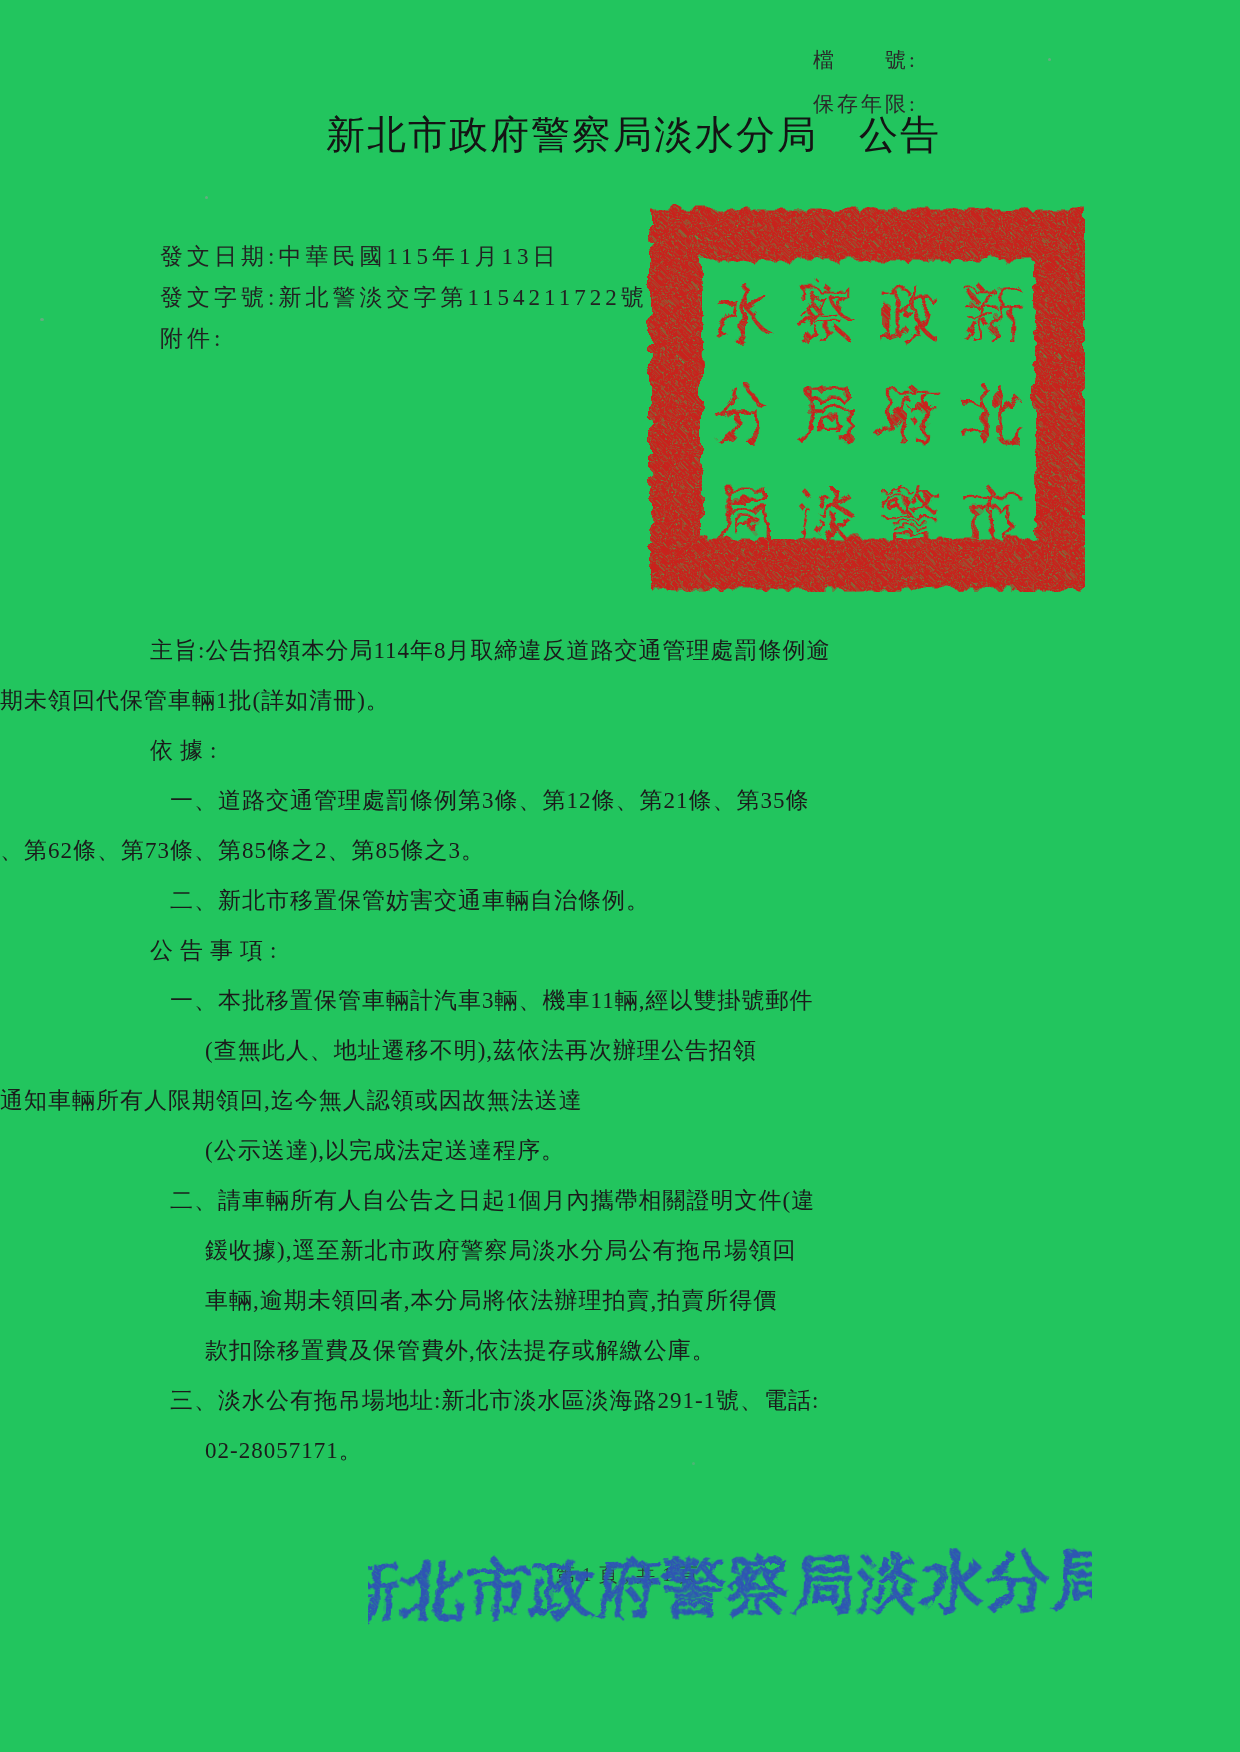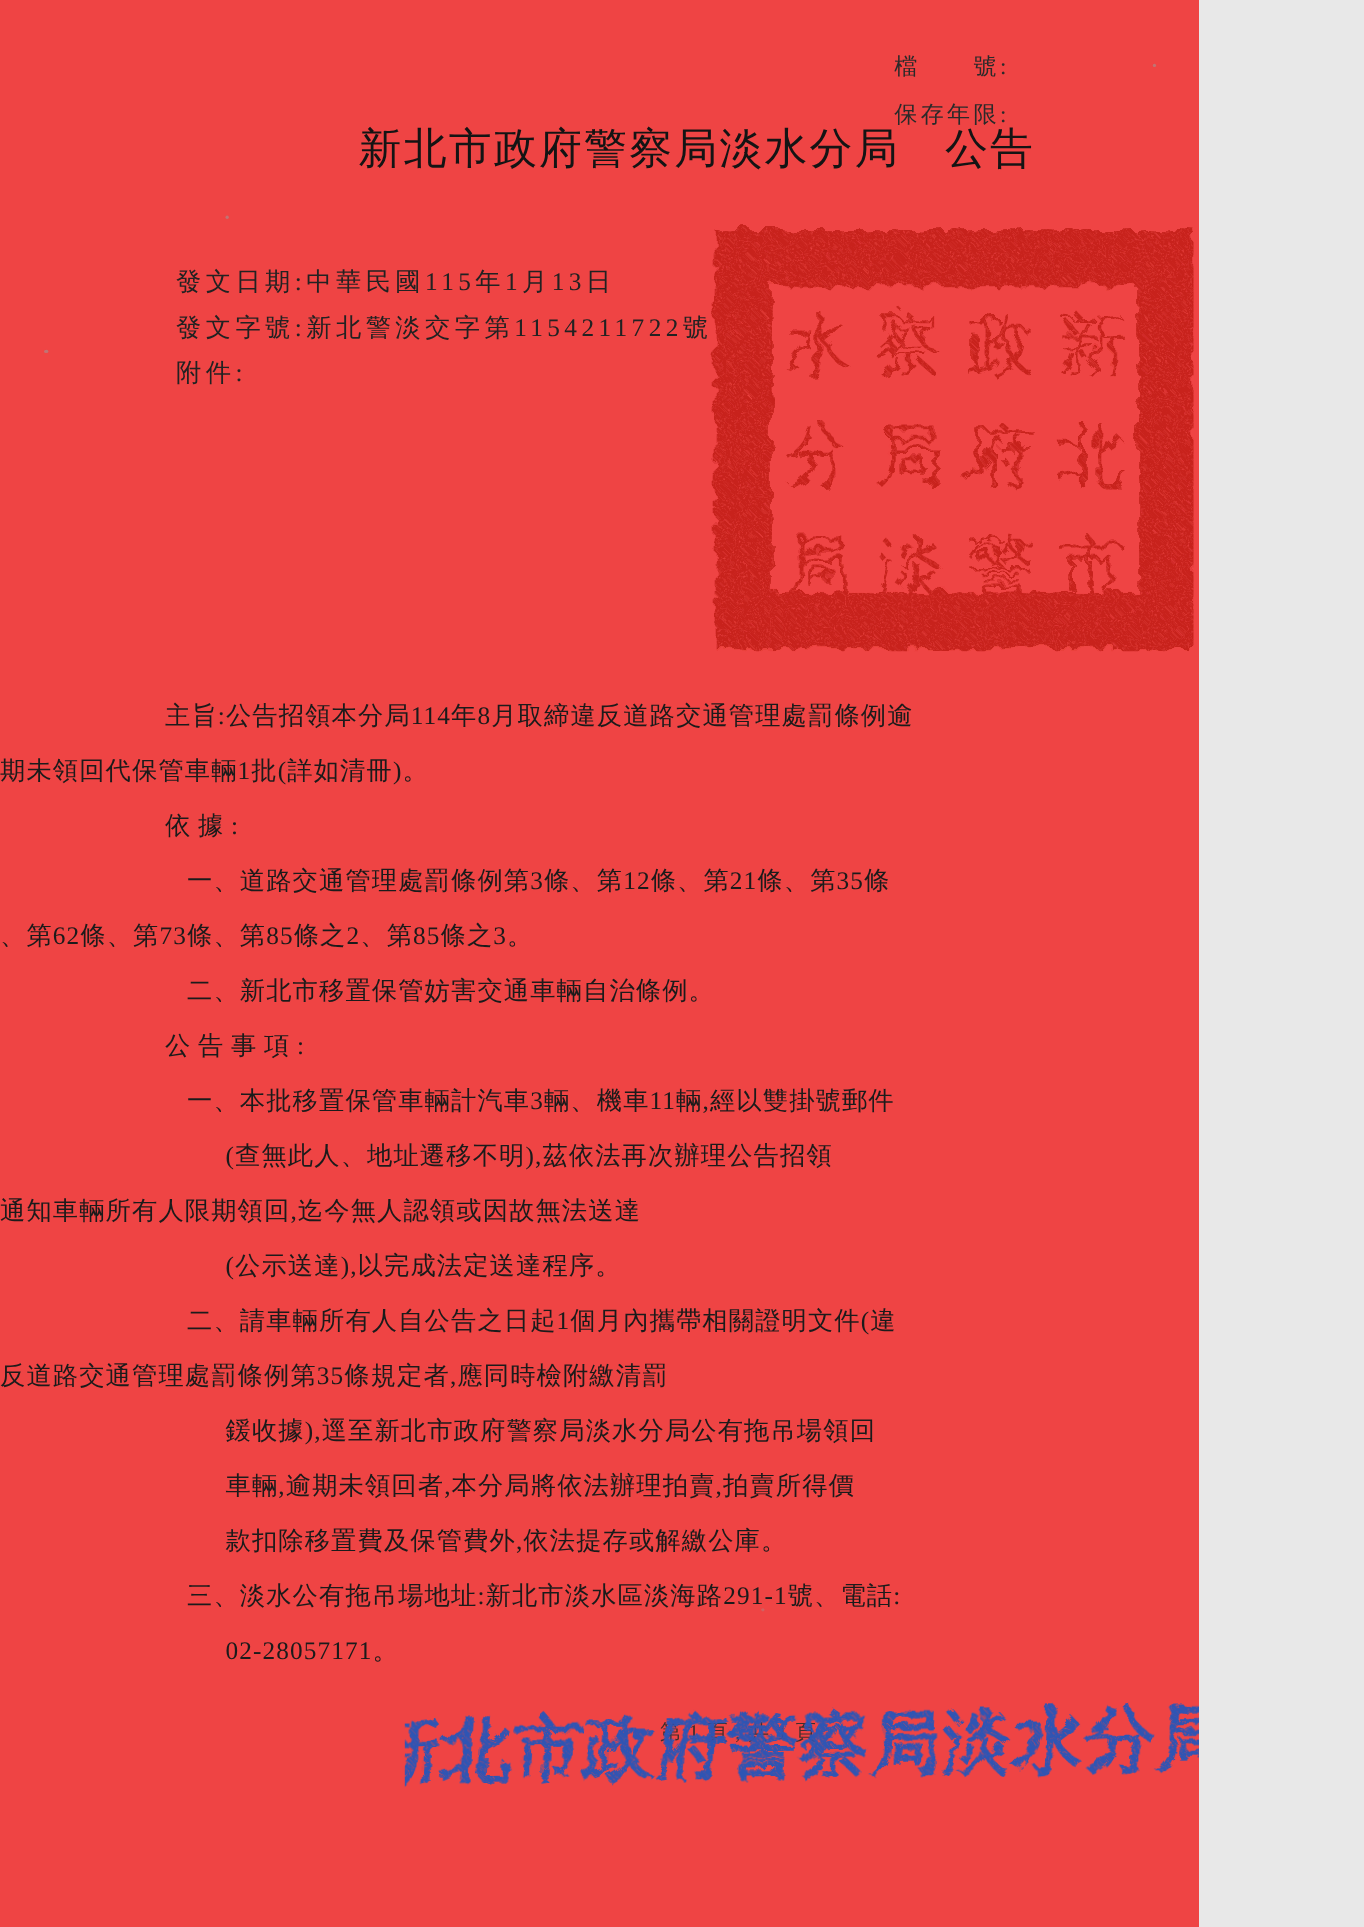--- a/index.html
+++ b/index.html
@@ -1,19 +1,19 @@
 <!DOCTYPE html>
 <html><head>
 <meta charset="utf-8">
 <style>
   html,body{margin:0;padding:0;background:#e8e8e8;}
   .page{
     position:relative;
-    width:1090px;height:1752px;
-    background:#ef4444;
+    width:1240px;height:1752px;
+    background:#22c55e;
     overflow:hidden;
     font-family:"Liberation Serif","DejaVu Serif",serif;
     color:#1c1c1c;
   }
   
   .fileblock{
     position:absolute;left:813px;top:38px;
     font-size:21px;line-height:44px;letter-spacing:3px;
     color:#2a2a2a;white-space:nowrap;
   }
@@ -42,21 +42,20 @@
   .pl150{padding-left:150px;}
   .pl170{padding-left:170px;}
   .pl205{padding-left:205px;}
   .pl210{}
   .lbl{letter-spacing:7px;font-family:Liberation Serif, serif;}
   
   .page-number{
     position:absolute;left:556px;top:1562px;
     font-size:19px;letter-spacing:7px;color:#2b2b2b;opacity:.9;
     white-space:nowrap;
-    margin-left:44px;
   }
   
   .stamp-svg{position:absolute;left:368px;top:1498px;width:724px;height:166px;}
   
   .speck{position:absolute;border-radius:50%;background:#9a9a9a;opacity:.55;}
   .sp1{left:40px;top:318px;width:4px;height:3px;}
   .sp2{left:1048px;top:58px;width:3px;height:3px;}
   .sp3{left:205px;top:196px;width:3px;height:3px;}
   .sp4{left:692px;top:1462px;width:3px;height:3px;opacity:.35;}
 </style>
@@ -113,21 +112,20 @@
     <div class="bl pl150 lbl">依據:</div>
     <div class="bl pl170">一、道路交通管理處罰條例第3條、第12條、第21條、第35條</div>
     <div class="bl pl210">、第62條、第73條、第85條之2、第85條之3。</div>
     <div class="bl pl170">二、新北市移置保管妨害交通車輛自治條例。</div>
     <div class="bl pl150 lbl">公告事項:</div>
     <div class="bl pl170">一、本批移置保管車輛計汽車3輛、機車11輛,經以雙掛號郵件</div>
     <div class="bl pl205">(查無此人、地址遷移不明),茲依法再次辦理公告招領</div>
     <div class="bl pl210">通知車輛所有人限期領回,迄今無人認領或因故無法送達</div>
     <div class="bl pl205">(公示送達),以完成法定送達程序。</div>
     <div class="bl pl170">二、請車輛所有人自公告之日起1個月內攜帶相關證明文件(違</div>
-    <div class="bl pl210">反道路交通管理處罰條例第35條規定者,應同時檢附繳清罰</div>
     <div class="bl pl205">鍰收據),逕至新北市政府警察局淡水分局公有拖吊場領回</div>
     <div class="bl pl205">車輛,逾期未領回者,本分局將依法辦理拍賣,拍賣所得價</div>
     <div class="bl pl205">款扣除移置費及保管費外,依法提存或解繳公庫。</div>
     <div class="bl pl170">三、淡水公有拖吊場地址:新北市淡水區淡海路291-1號、電話:</div>
     <div class="bl pl205">02-28057171。</div>
   </div>
 
   <div class="page-number">第1頁,共1頁</div>
 
   <svg class="stamp-svg" viewBox="0 0 724 166" xmlns="http://www.w3.org/2000/svg">

